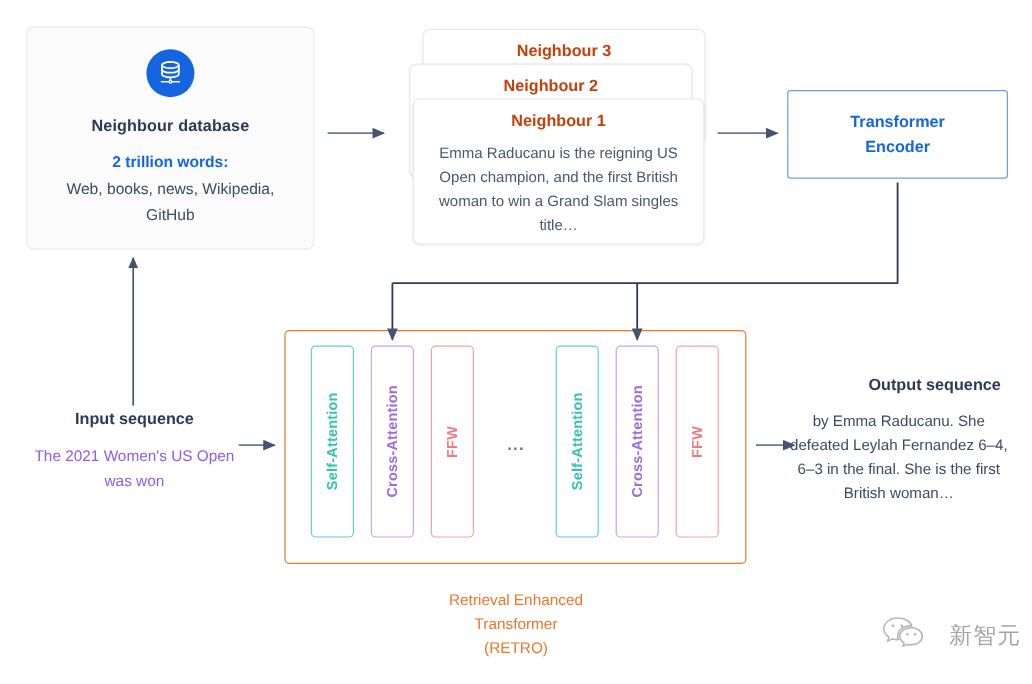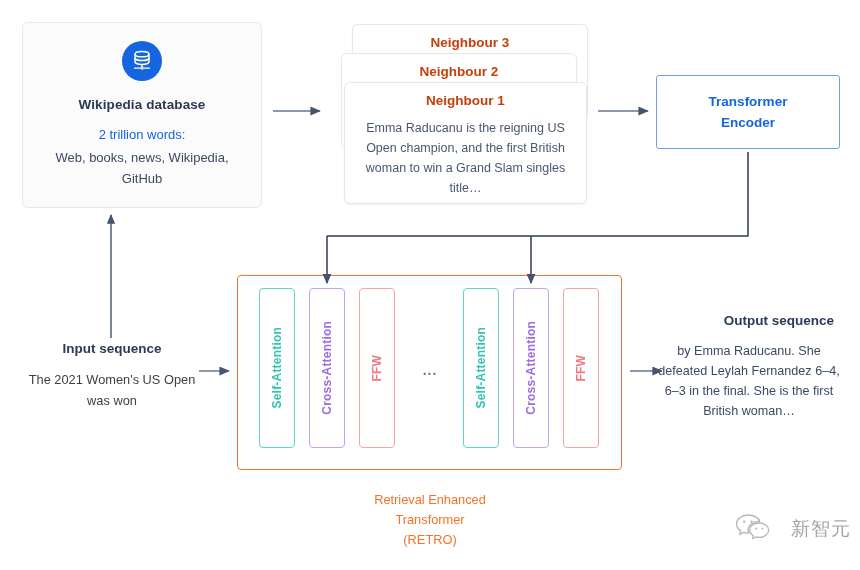--- a/index.html
+++ b/index.html
@@ -40,21 +40,21 @@
   }
   #db-title {
     position: absolute; left: 0; right: 0; top: 74px;
     text-align: center;
     font-size: 13.5px; font-weight: bold;
     color: #2b3a55; letter-spacing: .1px;
   }
   #db-sub {
     position: absolute; left: 0; right: 0; top: 104px;
     text-align: center;
-    font-size: 13px; font-weight: normal;
+    font-size: 13px; font-weight: bold;
     color: #1565e0;
   }
   #db-body {
     position: absolute; left: 14px; right: 14px; top: 124px;
     text-align: center;
     font-size: 13px; line-height: 21px;
     color: #3b4a63; font-weight: normal;
   }
 
   
@@ -137,21 +137,21 @@
 
   
   #input-title {
     left: 30px; top: 341px; width: 164px;
     text-align: center; font-size: 13.5px; font-weight: bold;
     color: #2b3a55;
   }
   #input-text {
     left: 24px; top: 369px; width: 176px;
     text-align: center; font-size: 12.8px; line-height: 21px;
-    color: #404040;
+    color: #8b5cf6;
   }
 
   
   #output-title {
     left: 664px; top: 313px; width: 170px;
     text-align: right; font-size: 13.5px; font-weight: bold;
     color: #2b3a55;
   }
   #output-text {
     left: 658px; top: 341px; width: 182px;
@@ -187,21 +187,21 @@
         <svg width="24" height="24" viewBox="0 0 24 24" aria-hidden="true">
           <ellipse cx="12" cy="5.2" rx="7" ry="2.6" fill="none" stroke="#ffffff" stroke-width="1.5"></ellipse>
           <path d="M5 5.2 V9.0 C5 10.4 8.1 11.6 12 11.6 C15.9 11.6 19 10.4 19 9.0 V5.2" fill="none" stroke="#ffffff" stroke-width="1.5"></path>
           <path d="M5 9.0 V12.8 C5 14.2 8.1 15.4 12 15.4 C15.9 15.4 19 14.2 19 12.8 V9.0" fill="none" stroke="#ffffff" stroke-width="1.5"></path>
           <path d="M12 15.4 V18.2" stroke="#ffffff" stroke-width="1.4"></path>
           <circle cx="12" cy="19.1" r="1.1" fill="none" stroke="#ffffff" stroke-width="1.2"></circle>
           <path d="M4 19.1 H10.6 M13.4 19.1 H20" stroke="#ffffff" stroke-width="1.4"></path>
         </svg>
       </div>
     </div>
-    <div id="db-title">Wikipedia database</div>
+    <div id="db-title">Neighbour database</div>
     <div id="db-sub">2 trillion words:</div>
     <div id="db-body">Web, books, news, Wikipedia, GitHub</div>
   </div>
 
   <div class="abs ncard" id="ncard3">
     <div class="ncard-title">Neighbour 3</div>
   </div>
   <div class="abs ncard" id="ncard2">
     <div class="ncard-title">Neighbour 2</div>
   </div>

